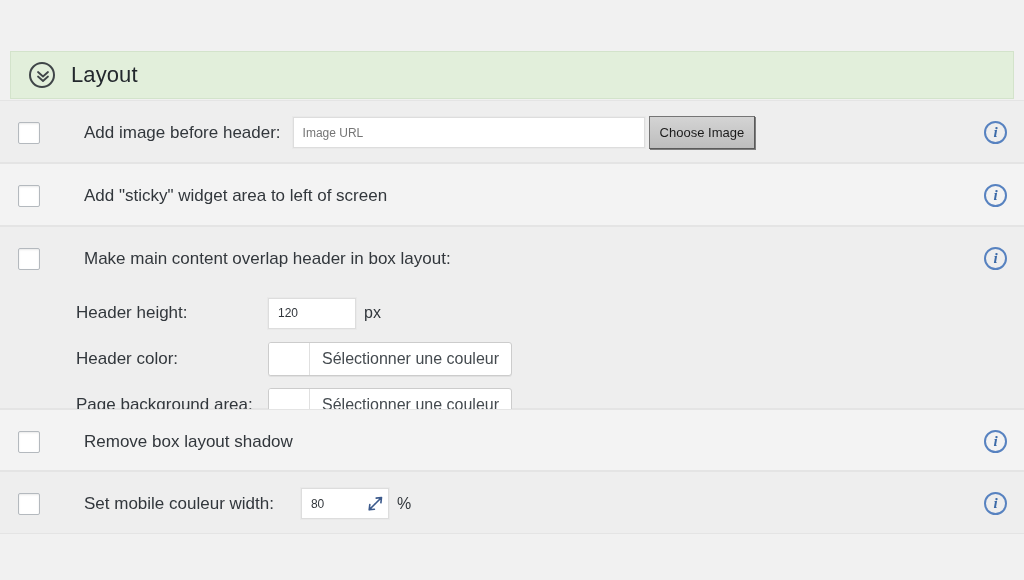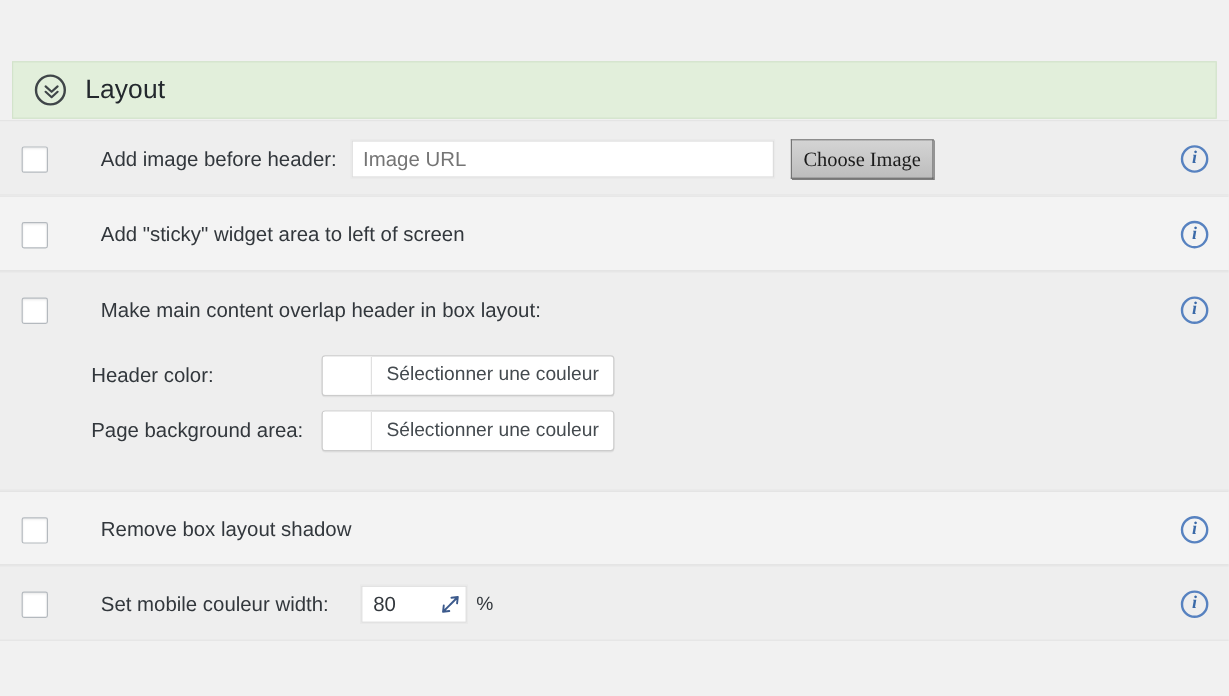--- a/index.html
+++ b/index.html
@@ -99,43 +99,43 @@
     margin-left: 32px;
   }
 
   
   .text-input {
     height: 31px;
     box-sizing: border-box;
     background: #fff;
     border: 1px solid #dddddd;
     color: #787e84;
-    font-size: 17px;
+    font-size: 12px;
     font-family: "Liberation Sans", sans-serif;
     padding: 0 9px;
     outline: none;
     border-radius: 0;
     box-shadow: 0 0 0 1px rgba(0,0,0,.02);
   }
   .text-input.url { width: 352px; margin-left: 12px; }
   .text-input.value { color: #32373c; }
 
   
   .btn-choose {
-    margin-left: 14px;
+    margin-left: 4px;
     height: 33px;
     box-sizing: border-box;
     background: linear-gradient(#d4d4d4, #bdbdbd);
     border: 1px solid #757575;
     border-right-color: #5a5a5a;
     border-bottom-color: #5a5a5a;
     box-shadow: 1px 1px 0 0 #7e7e7e;
     color: #1b1b1b;
-    font-size: 17px;
-    font-family: Liberation Serif, serif;
+    font-size: 13px;
+    font-family: Liberation Sans, sans-serif;
     padding: 0 10px;
     cursor: pointer;
     line-height: 31px;
   }
 
   
   .info {
     position: absolute;
     right: 17px;
     top: 20px;
@@ -262,20 +262,25 @@
       </div>
       <span class="info">i</span>
     </div>
 
     <div class="row plain r3">
       <div class="row-main">
         <span class="cb"></span>
         <span class="row-label">Make main content overlap header in box layout:</span>
       </div>
 
+      <div class="subrow">
+        <span class="sub-label">Header height:</span>
+        <input class="text-input num value" type="text" value="120" style="">
+        <span class="unit">px</span>
+      </div>
 
       <div class="subrow">
         <span class="sub-label">Header color:</span>
         <span class="colorpick">
           <span class="swatch"></span>
           <span class="cp-label">Sélectionner une couleur</span>
         </span>
       </div>
 
       <div class="subrow">

